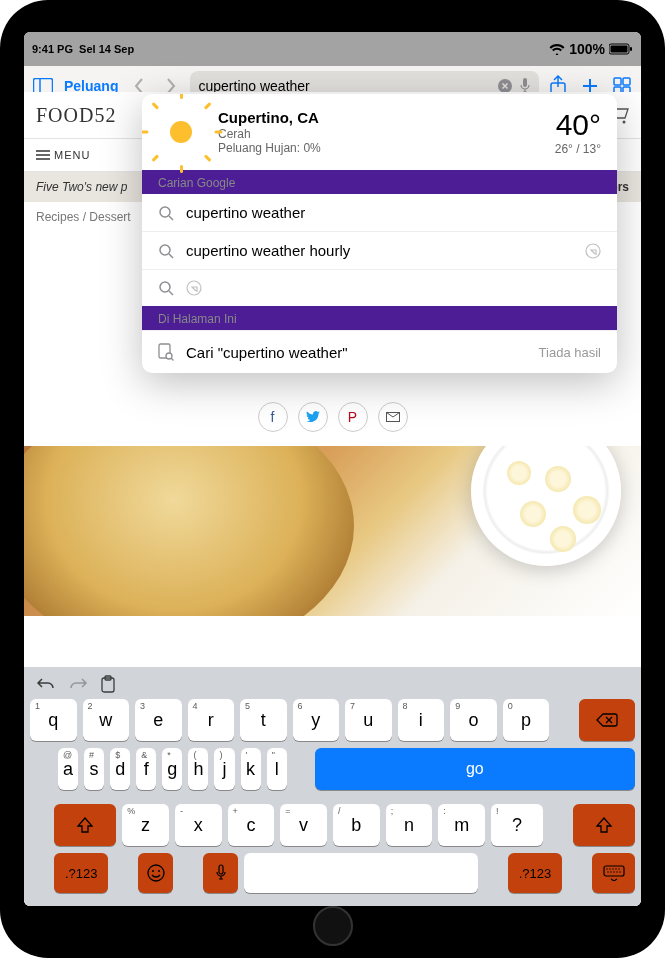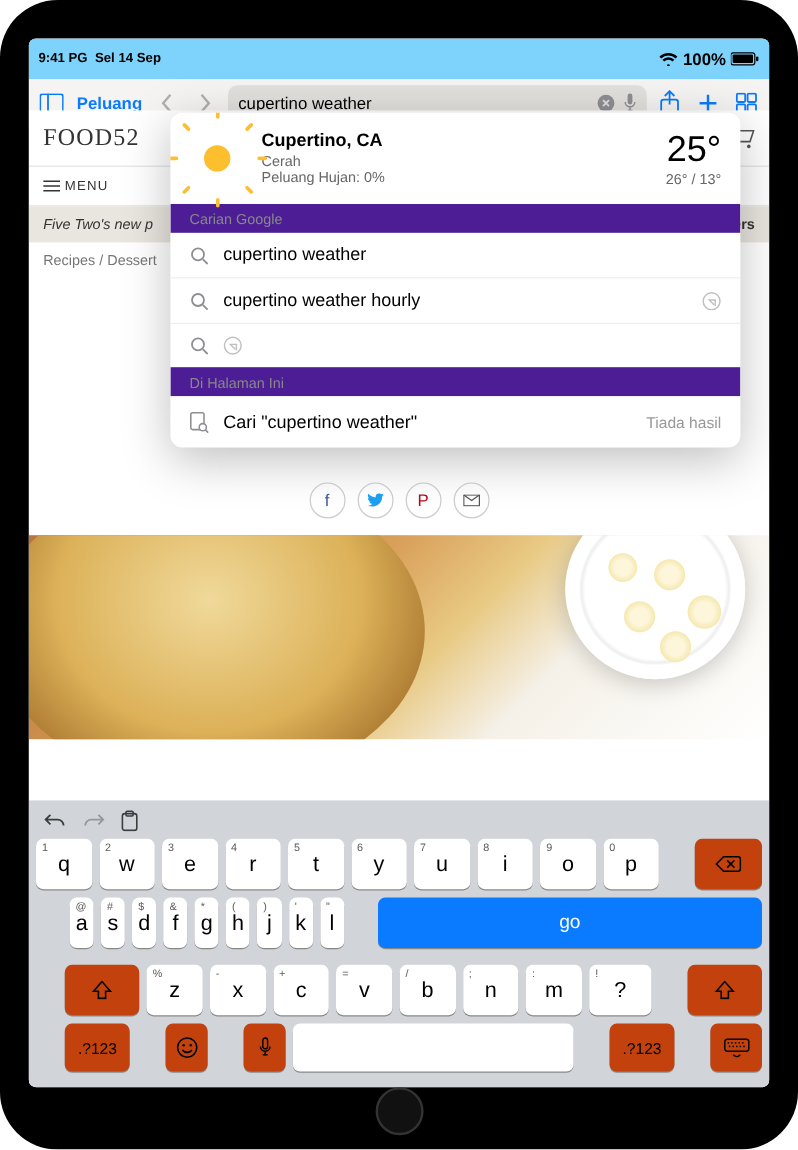--- a/index.html
+++ b/index.html
@@ -2,21 +2,21 @@
 <html><head>
 <meta charset="utf-8">
 <style>
   * { margin:0; padding:0; box-sizing:border-box; font-family:-apple-system,Helvetica,Arial,sans-serif; -webkit-font-smoothing:antialiased; }
   body { background:#fff; display:flex; justify-content:center; }
   .device { width:665px; height:958px; background:#000; border-radius:48px; padding:32px 24px 52px 24px; position:relative; }
   .home-btn { position:absolute; bottom:12px; left:50%; transform:translateX(-50%); width:40px; height:40px; border-radius:50%; border:2px solid #333; background:#111; }
   .screen { width:100%; height:100%; background:#f5f4f2; border-radius:6px; overflow:hidden; position:relative; display:flex; flex-direction:column; }
 
   
-  .status { height:20px; display:flex; justify-content:space-between; align-items:center; padding:17px 8px; font-size:11px; font-weight:600; color:#000; background:#7dd3fc; }
+  .status { height:20px; display:flex; justify-content:space-between; align-items:center; padding:17px 8px; font-size:11px; font-weight:600; color:#000; background:#a3a3a3; }
   .status .right { display:flex; align-items:center; gap:4px; }
 
   
   .toolbar { height:40px; display:flex; align-items:center; padding:0 6px; gap:6px; background:#f5f4f2; border-bottom:1px solid #d0cfcd; }
   .tb-icon { width:26px; height:26px; display:flex; align-items:center; justify-content:center; color:#0a7aff; }
   .tb-icon.disabled { color:#b0b0b0; }
   .tb-label { font-size:14px; font-weight:600; color:#0a7aff; padding:0 2px; }
   .urlbar { flex:1; height:30px; background:#e2e0dd; border-radius:8px; display:flex; align-items:center; padding:0 8px; gap:6px; }
   .urlbar input { flex:1; border:none; background:transparent; font-size:14px; outline:none; color:#000; }
   .url-icon { color:#8e8e93; display:flex; }
@@ -224,21 +224,21 @@
           <div class="ray" style="transform:rotate(225deg) translateY(-18px)"></div>
           <div class="ray" style="transform:rotate(270deg) translateY(-18px)"></div>
           <div class="ray" style="transform:rotate(315deg) translateY(-18px)"></div>
         </div>
         <div class="w-text">
           <div class="w-loc">Cupertino, CA</div>
           <div class="w-cond">Cerah</div>
           <div class="w-rain">Peluang Hujan: 0%</div>
         </div>
         <div class="w-temp">
-          <div class="w-now">25°</div>
+          <div class="w-now">40°</div>
           <div class="w-range">26° / 13°</div>
         </div>
       </div>
       <div class="section-h">Carian Google</div>
       <div class="sug-list" id="sug-list">
           <div class="sug">
             <span class="mag">
               <svg width="16" height="16" viewBox="0 0 16 16">
                 <circle cx="7" cy="7" r="5" fill="none" stroke="#8e8e93" stroke-width="1.5"></circle>
                 <line x1="11" y1="11" x2="15" y2="15" stroke="#8e8e93" stroke-width="1.5"></line>

